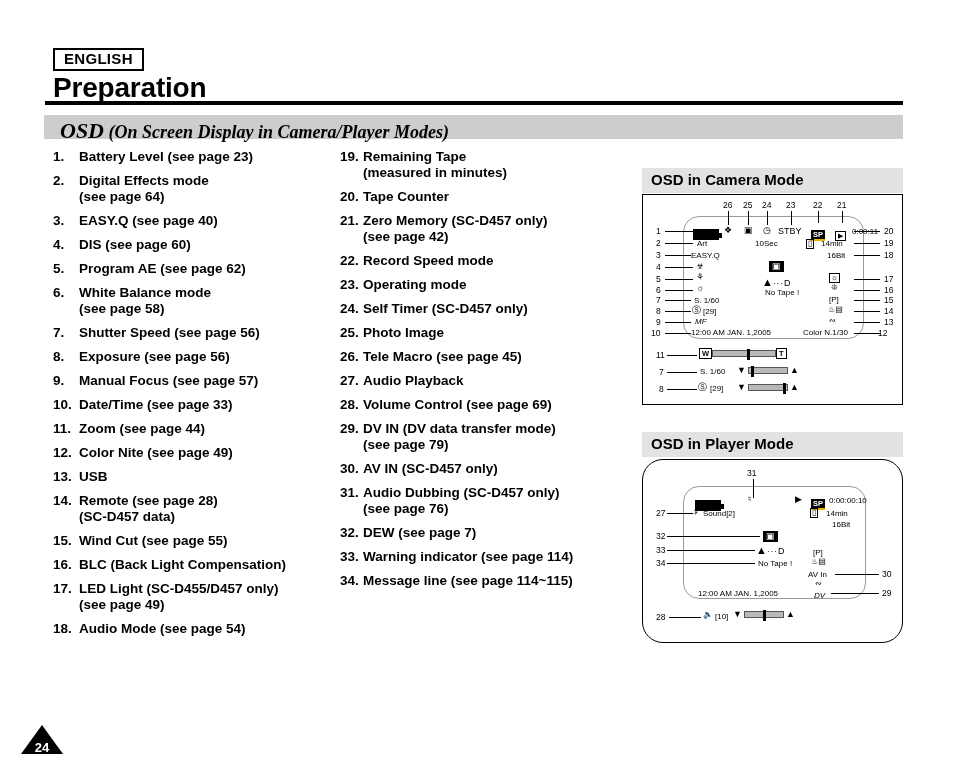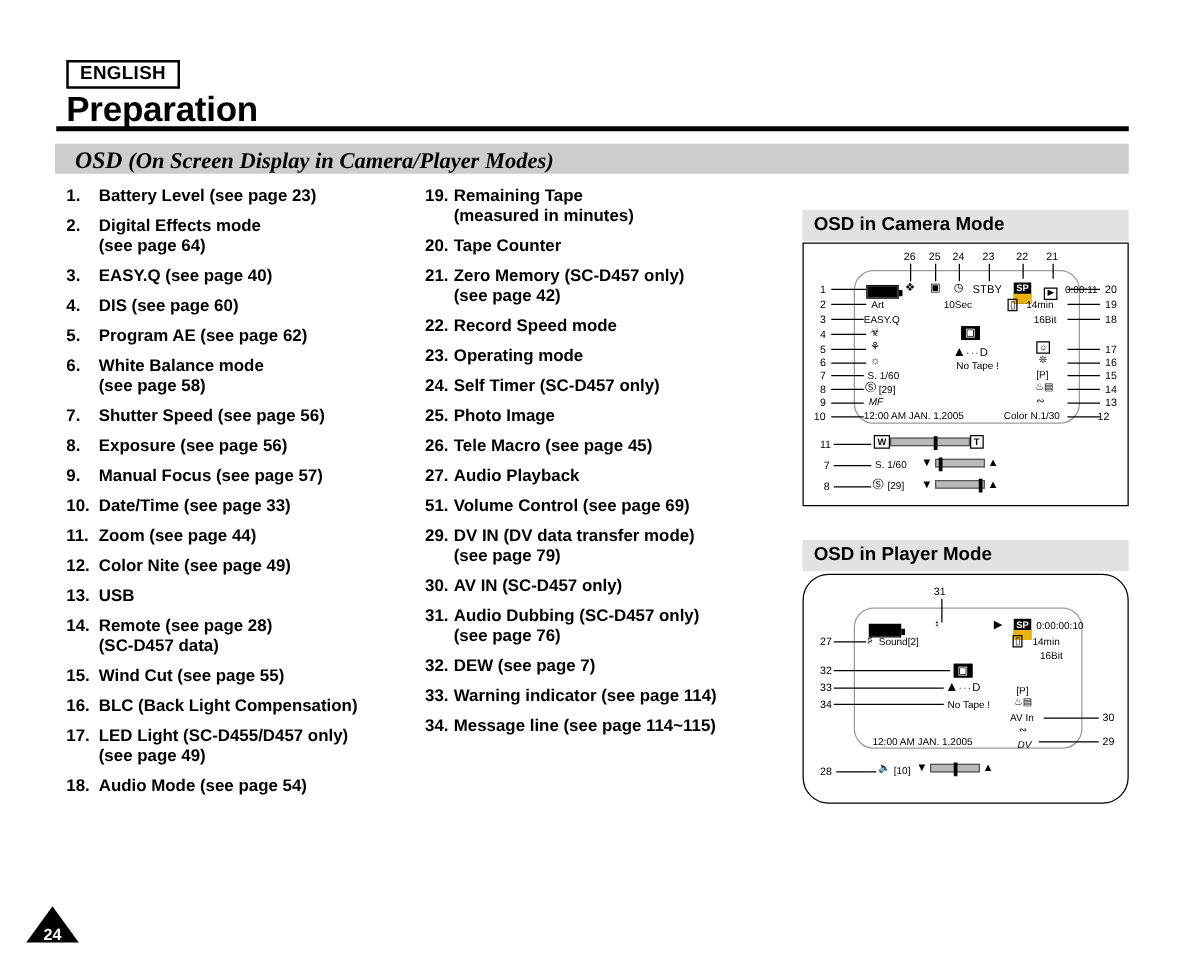--- a/index.html
+++ b/index.html
@@ -40,21 +40,21 @@
     width: 859px; height: 24px;
     background: #cdcdcd;
   }
   #section-bar .sec-txt {
     position: absolute; left: 16px; top: 3px;
     font-family: "Liberation Serif", serif;
     font-style: italic; font-weight: bold;
     font-size: 18px;
     white-space: nowrap;
   }
-  #section-bar .sec-txt .big { font-size: 19px; }
+  #section-bar .sec-txt .big { font-size: 22px; }
 
   
   .list-col {
     position: absolute;
     font-size: 13.5px;
     font-weight: bold;
     line-height: 16px;
   }
   #col-left  { left: 53px;  top: 149px; width: 285px; }
   #col-mid   { left: 340px; top: 149px; width: 290px; }
@@ -124,21 +124,21 @@
   .battery:after {
     content: ""; position: absolute;
     right: -4px; top: 2.5px;
     width: 3px; height: 5px; background: #000;
   }
   .sp-badge {
     display: inline-block;
     background: #000; color: #fff;
     font-size: 7.5px; font-weight: bold;
     padding: 0 2px; line-height: 9px;
-    border-bottom: 8px solid #eab308;
+    border-bottom: 2px solid #eab308;
     vertical-align: middle;
   }
   .play-box {
     display: inline-block;
     border: 1.2px solid #000;
     font-size: 7px; line-height: 8px;
     padding: 0 2px; vertical-align: middle;
   }
   .glyph { font-size: 9px; line-height: 9px; }
   .glyph-sm { font-size: 8px; line-height: 8px; }
@@ -297,21 +297,21 @@
     </div>
     <div class="li">
       <span class="num">26.</span>
       <span class="txt"><span>Tele Macro (see page 45)</span></span>
     </div>
     <div class="li">
       <span class="num">27.</span>
       <span class="txt"><span>Audio Playback</span></span>
     </div>
     <div class="li">
-      <span class="num">51.</span>
+      <span class="num">28.</span>
       <span class="txt"><span>Volume Control (see page 69)</span></span>
     </div>
     <div class="li">
       <span class="num">29.</span>
       <span class="txt"><span>DV IN (DV data transfer mode)</span><span class="l2">(see page 79)</span></span>
     </div>
     <div class="li">
       <span class="num">30.</span>
       <span class="txt"><span>AV IN (SC-D457 only)</span></span>
     </div>

